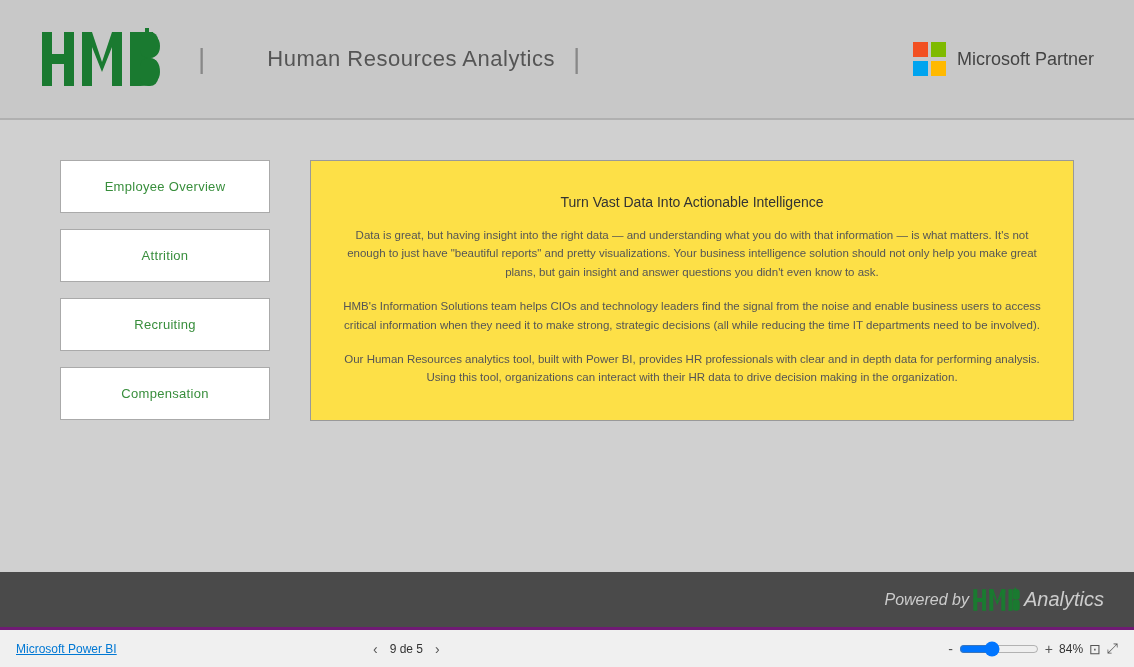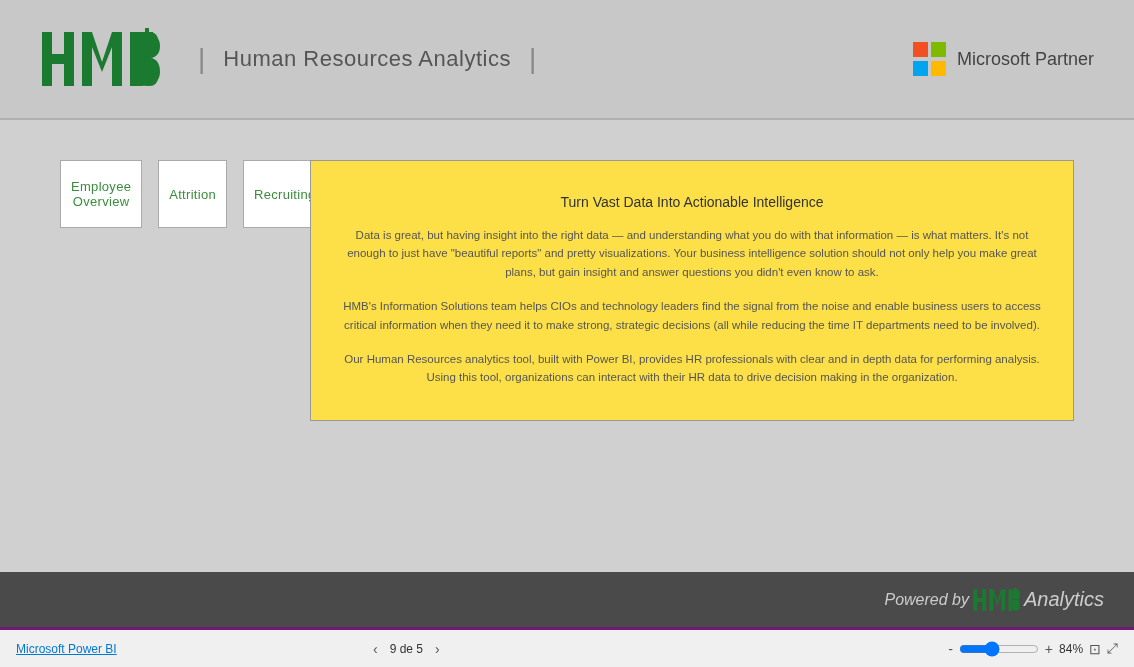--- a/index.html
+++ b/index.html
@@ -36,20 +36,21 @@
       font-size: 28px;
       color: #888;
       margin: 0 18px;
       font-weight: 300;
     }
     .header-title {
       font-size: 22px;
       color: #555;
       font-weight: 400;
       letter-spacing: 0.5px;
+      margin-left: 44px;
     }
     .ms-partner {
       margin-left: auto;
       display: flex;
       align-items: center;
       gap: 10px;
     }
     .ms-logo-squares {
       display: grid;
       grid-template-columns: 1fr 1fr;
@@ -74,21 +75,21 @@
       display: flex;
       flex-direction: row;
       padding: 30px 60px;
       gap: 40px;
       align-items: flex-start;
     }
 
     
     .nav-buttons {
       display: flex;
-      flex-direction: row;
+      flex-direction: column;
       gap: 16px;
       width: 210px;
       flex-shrink: 0;
       margin-top: 10px;
     }
     .nav-btn {
       background: white;
       border: 1.5px solid #aaa;
       padding: 18px 10px;
       font-size: 13px;

